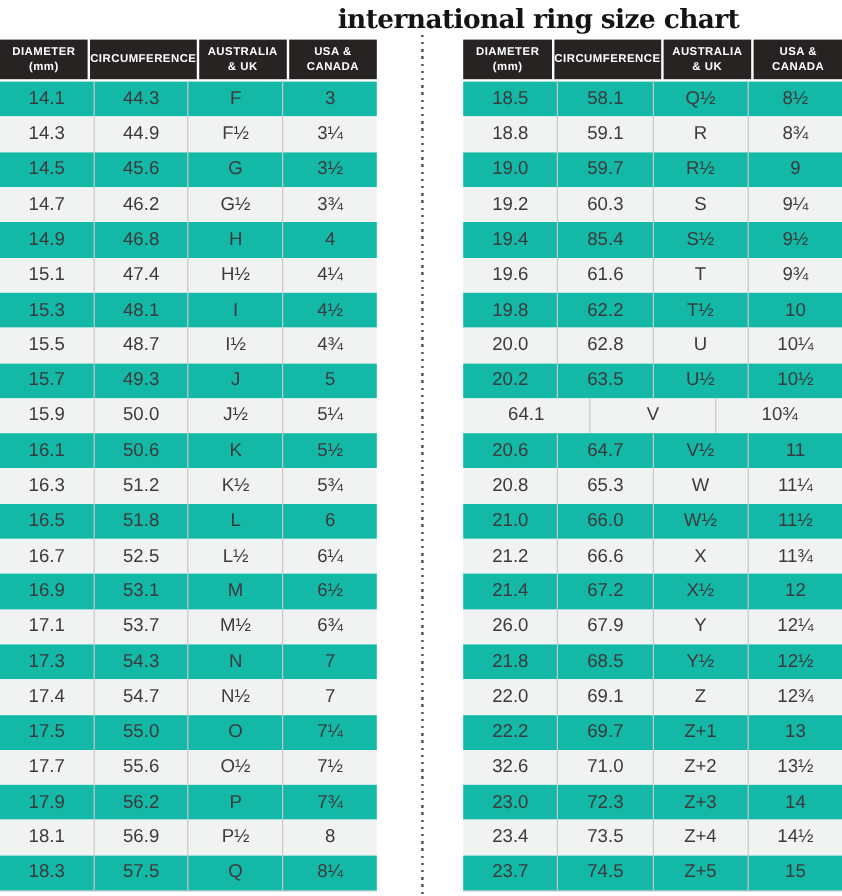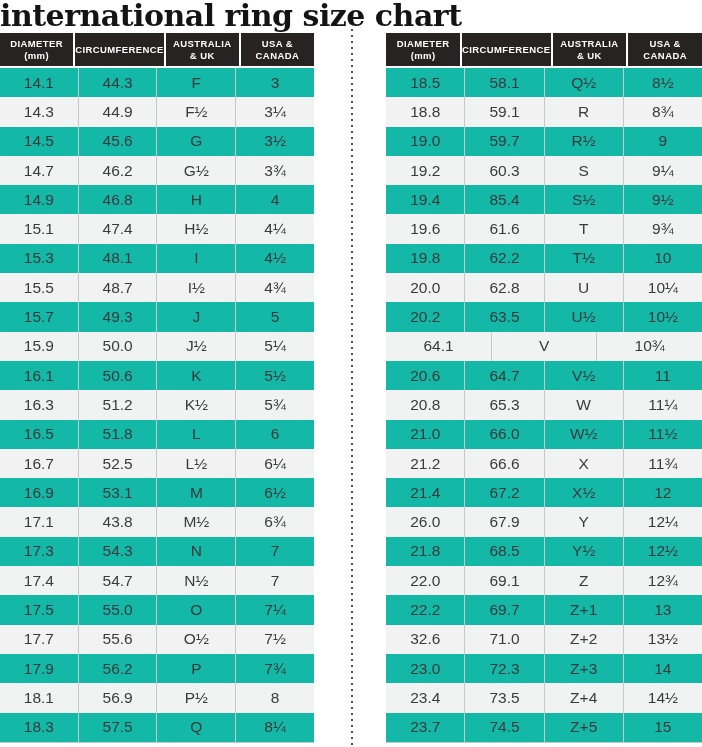--- a/index.html
+++ b/index.html
@@ -8,30 +8,30 @@
     position: relative;
     width: 702px;
     height: 747px;
     background: #ffffff;
     overflow: hidden;
     font-family: "Liberation Sans", sans-serif;
   }
   .title {
     height: 33px;
     line-height: 32px;
-    text-align: left;
+    text-align: right;
     padding-right: 86px;
     font-family: "DejaVu Serif", serif;
     font-weight: 700;
-    font-size: 30px;
+    font-size: 22px;
     letter-spacing: -0.5px;
     color: var(--title-text, #141414);
     white-space: nowrap;
   }
-  .tables { display: flex; width: 702px; align-items: flex-start; gap: 24px; }
+  .tables { display: flex; width: 702px; align-items: flex-end; gap: 24px; }
   .table { width: 337px; }
   .table.right { width: 339px; }
   .thead { display: flex; gap: 2px; height: 33px; background: #ffffff; }
   .hcell {
     flex: 1;
     background: var(--header-bg, #272322);
     color: var(--header-text, #ffffff);
     display: flex;
     flex-direction: column;
     align-items: center;
@@ -187,21 +187,21 @@
             <div class="cell">6¼</div>
           </div>
           <div class="row">
             <div class="cell">16.9</div>
             <div class="cell">53.1</div>
             <div class="cell">M</div>
             <div class="cell">6½</div>
           </div>
           <div class="row">
             <div class="cell">17.1</div>
-            <div class="cell">43.8</div>
+            <div class="cell">53.7</div>
             <div class="cell">M½</div>
             <div class="cell">6¾</div>
           </div>
           <div class="row">
             <div class="cell">17.3</div>
             <div class="cell">54.3</div>
             <div class="cell">N</div>
             <div class="cell">7</div>
           </div>
           <div class="row">

